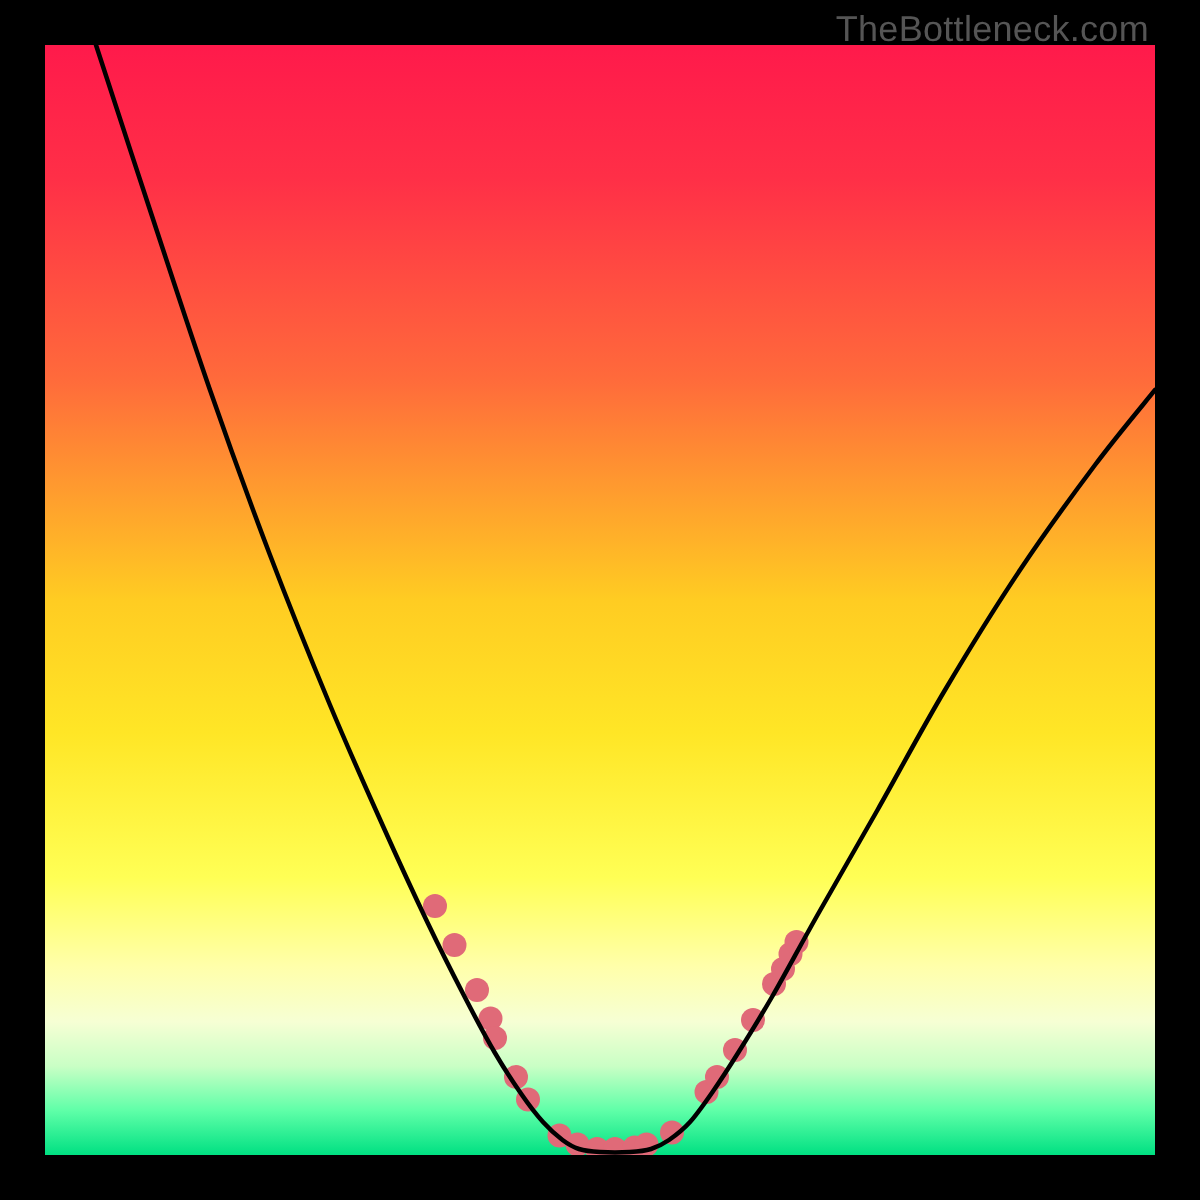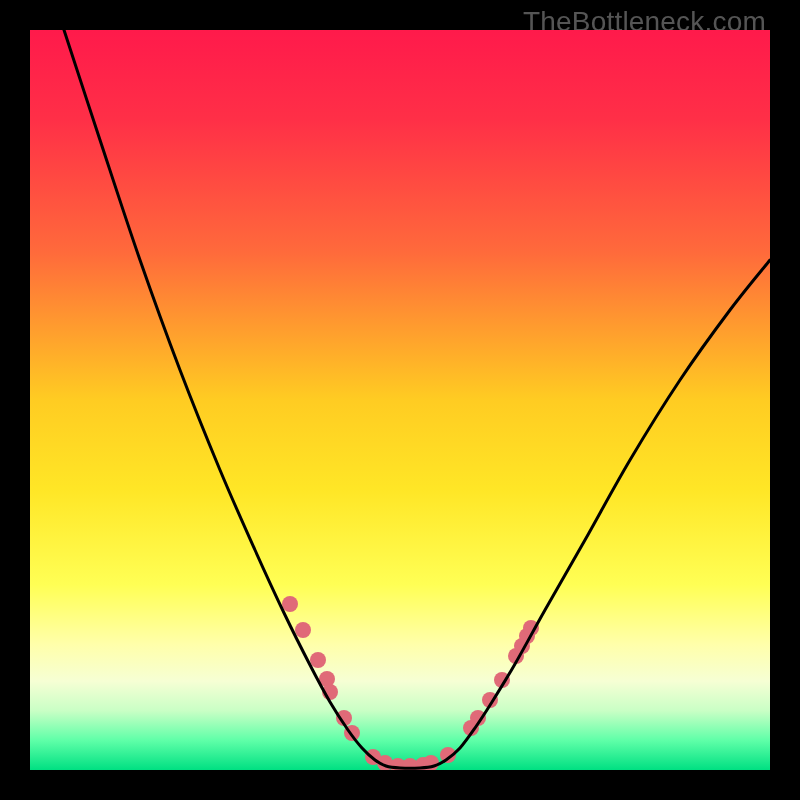--- a/index.html
+++ b/index.html
@@ -24,21 +24,21 @@
     position: absolute;
     left: 0;
     top: 0;
     width: 100%;
     height: 100%;
   }
   .watermark {
     position: absolute;
     top: 6px;
     right: 34px;
-    font-size: 28px;
+    font-size: 24px;
     color: #555555;
     font-weight: 500;
     letter-spacing: 0.2px;
   }
   svg.curve {
     position: absolute;
     left: 0;
     top: 0;
     width: 100%;
     height: 100%;

